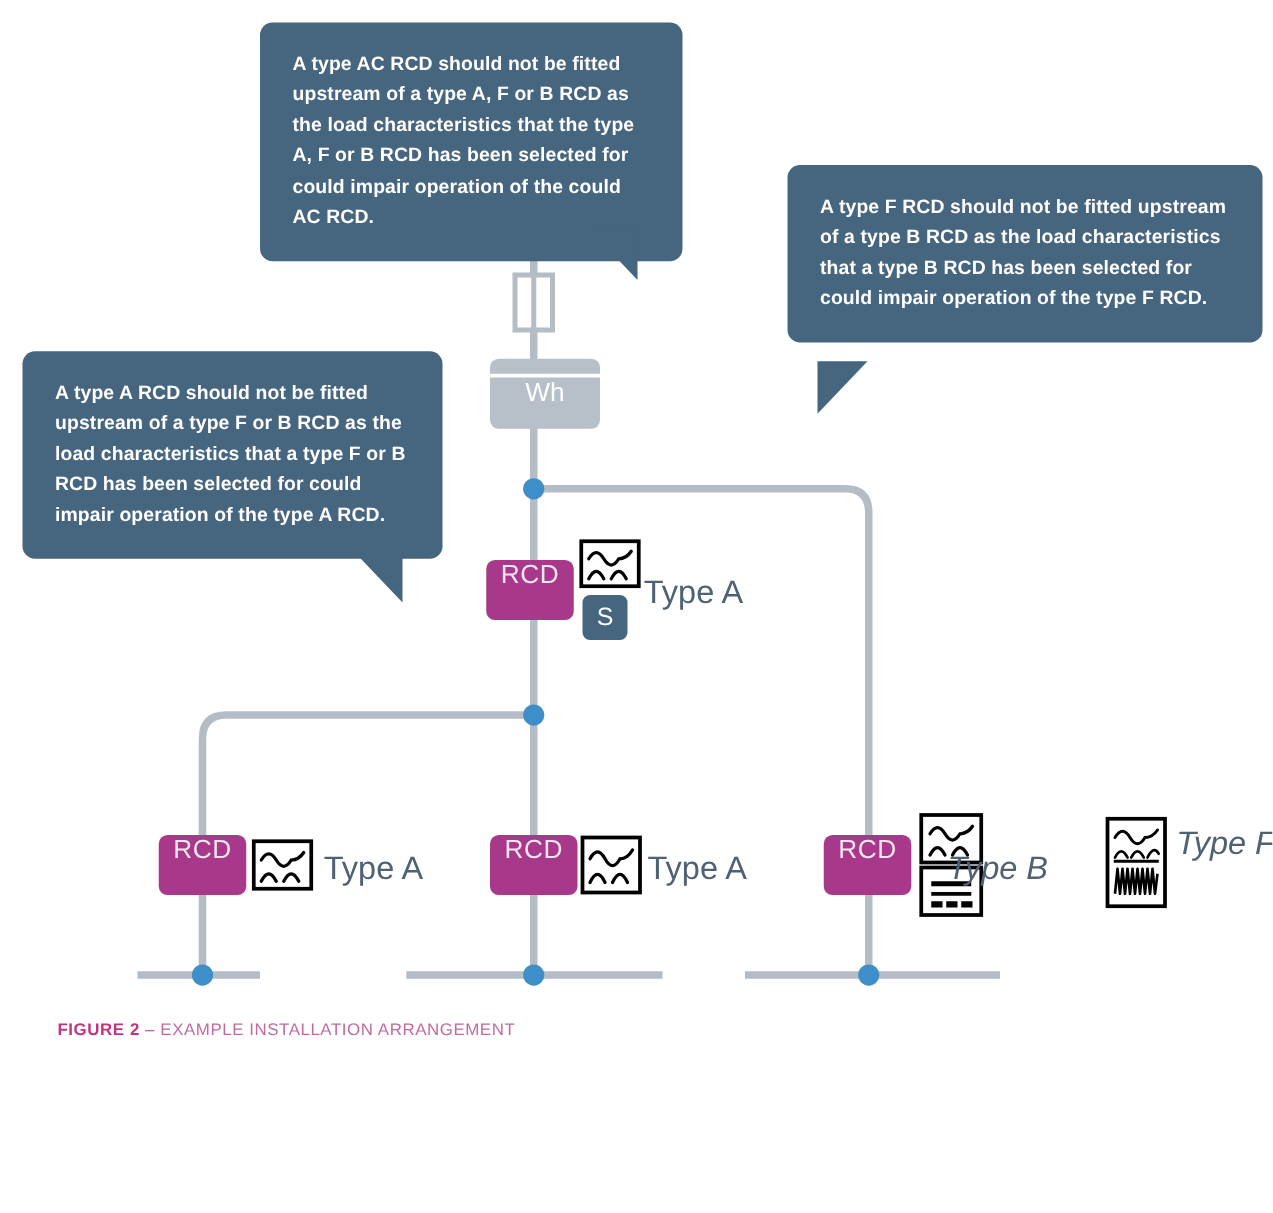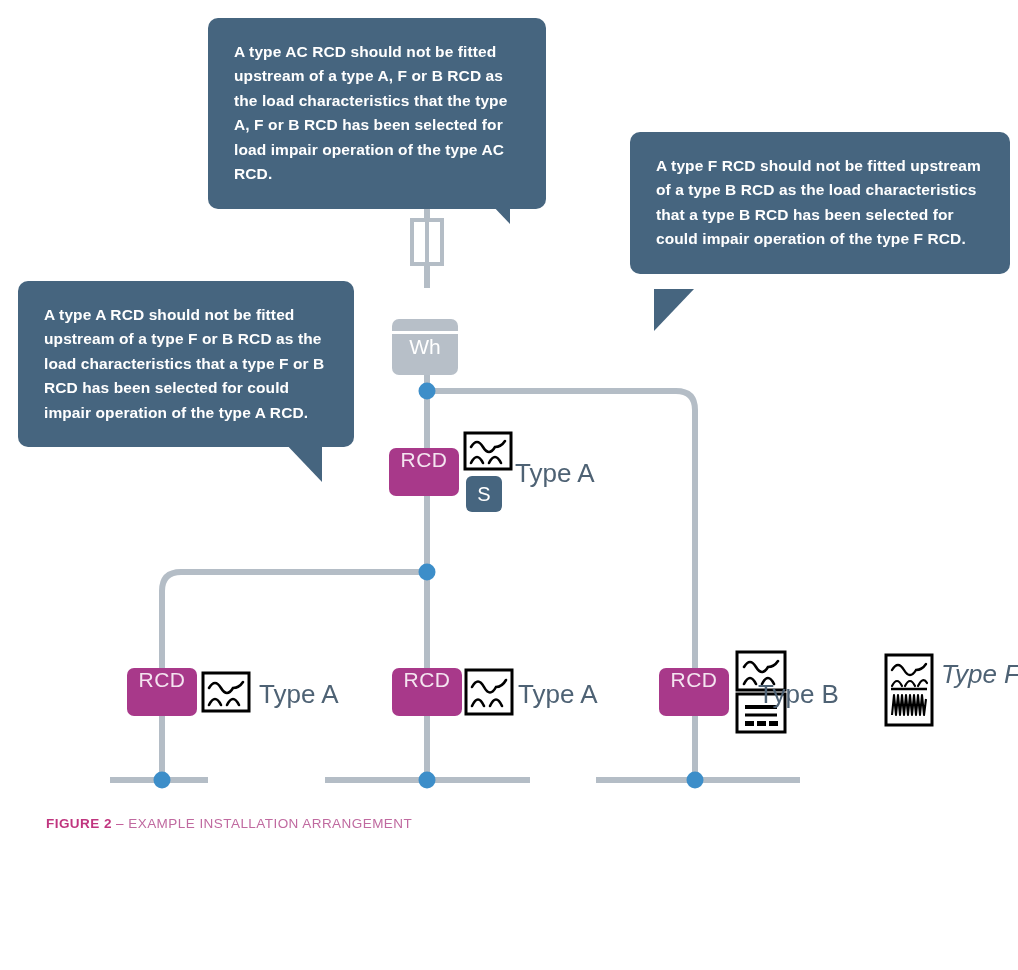--- a/index.html
+++ b/index.html
@@ -154,21 +154,21 @@
       <circle cx="427" cy="780" r="8.5"></circle>
       <circle cx="695" cy="780" r="8.5"></circle>
     </g>
 
     <g fill="none" stroke="#b4bdc6" stroke-width="4">
       <rect x="412" y="220" width="30" height="44"></rect>
       <line x1="427" y1="220" x2="427" y2="264"></line>
     </g>
   </svg>
 
-  <div class="meter" style="left:392px; top:287px; width:66px; height:56px;margin-top:32px;">
+  <div class="meter" style="left:392px; top:287px; width:88px; height:56px;">
     <span>Wh</span>
   </div>
 
   <div class="rcd" style="left:389px; top:448px; width:70px; height:48px;">
     <span>RCD</span>
   </div>
 
   <svg class="symbol" style="left:463px; top:431px;" width="50" height="40" viewBox="0 0 50 40">
     <rect x="2" y="2" width="46" height="36" fill="#ffffff" stroke="#000000" stroke-width="3"></rect>
     <path d="M 8 16 Q 14 6 20 16 T 32 16 Q 38 16 42 10" fill="none" stroke="#000000" stroke-width="2.6" stroke-linecap="round"></path>
@@ -218,38 +218,38 @@
     <rect x="2" y="44" width="48" height="38" fill="#ffffff" stroke="#000000" stroke-width="3"></rect>
     <line x1="10" y1="57" x2="42" y2="57" stroke="#000000" stroke-width="4"></line>
     <line x1="10" y1="65" x2="42" y2="65" stroke="#000000" stroke-width="3"></line>
     <g fill="#000000">
       <rect x="10" y="71" width="9" height="5"></rect>
       <rect x="22" y="71" width="9" height="5"></rect>
       <rect x="34" y="71" width="9" height="5"></rect>
     </g>
   </svg>
 
-  <div class="typelabel" style="left:758px; top:679px;">Type B</div>
+  <div class="typelabel" style="left:758px; top:679px;font-style:italic;">Type B</div>
 
   <svg class="symbol" style="left:884px; top:653px;" width="50" height="74" viewBox="0 0 50 74">
     <rect x="2" y="2" width="46" height="70" fill="#ffffff" stroke="#000000" stroke-width="3"></rect>
 
     <path d="M 8 17 Q 14 7 20 17 T 32 17 Q 38 17 42 11" fill="none" stroke="#000000" stroke-width="2.4" stroke-linecap="round"></path>
 
     <path d="M 8 33 Q 13 23 18 33 M 21 33 Q 26 23 31 33 M 34 33 Q 39 23 43 30" fill="none" stroke="#000000" stroke-width="2.2" stroke-linecap="round"></path>
     <line x1="7" y1="36" x2="43" y2="36" stroke="#000000" stroke-width="2.4"></line>
 
     <path d="M 8 62 L 10 42 L 12 62 L 14 42 L 16 62 L 18 42 L 20 62 L 22 42
              L 24 62 L 26 42 L 28 62 L 30 42 L 32 62 L 34 42 L 36 62 L 38 42 L 40 62 L 42 46" fill="none" stroke="#000000" stroke-width="2.1" stroke-linejoin="round"></path>
   </svg>
 
   <div class="typelabel" style="left:941px; top:659px;font-style:italic;">Type F</div>
 
   <div class="callout" id="callout-ac">
-    <span class="ctext">A type AC RCD should not be fitted upstream of a type A, F or B RCD as the load characteristics that the type A, F or B RCD has been selected for load impair operation of the type AC RCD.</span>
+    <span class="ctext">A type AC RCD should not be fitted upstream of a type A, F or B RCD as the load characteristics that the type A, F or B RCD has been selected for could impair operation of the could AC RCD.</span>
     <span class="tail tail-right"></span>
   </div>
 
   <div class="callout" id="callout-f">
     <span class="ctext">A type F RCD should not be fitted upstream of a type B RCD as the load characteristics that a type B RCD has been selected for could impair operation of the type F RCD.</span>
     <span class="tail tail-left"></span>
   </div>
 
   <div class="callout" id="callout-a">
     <span class="ctext">A type A RCD should not be fitted upstream of a type F or B RCD as the load characteristics that a type F or B RCD has been selected for could impair operation of the type A RCD.</span>

